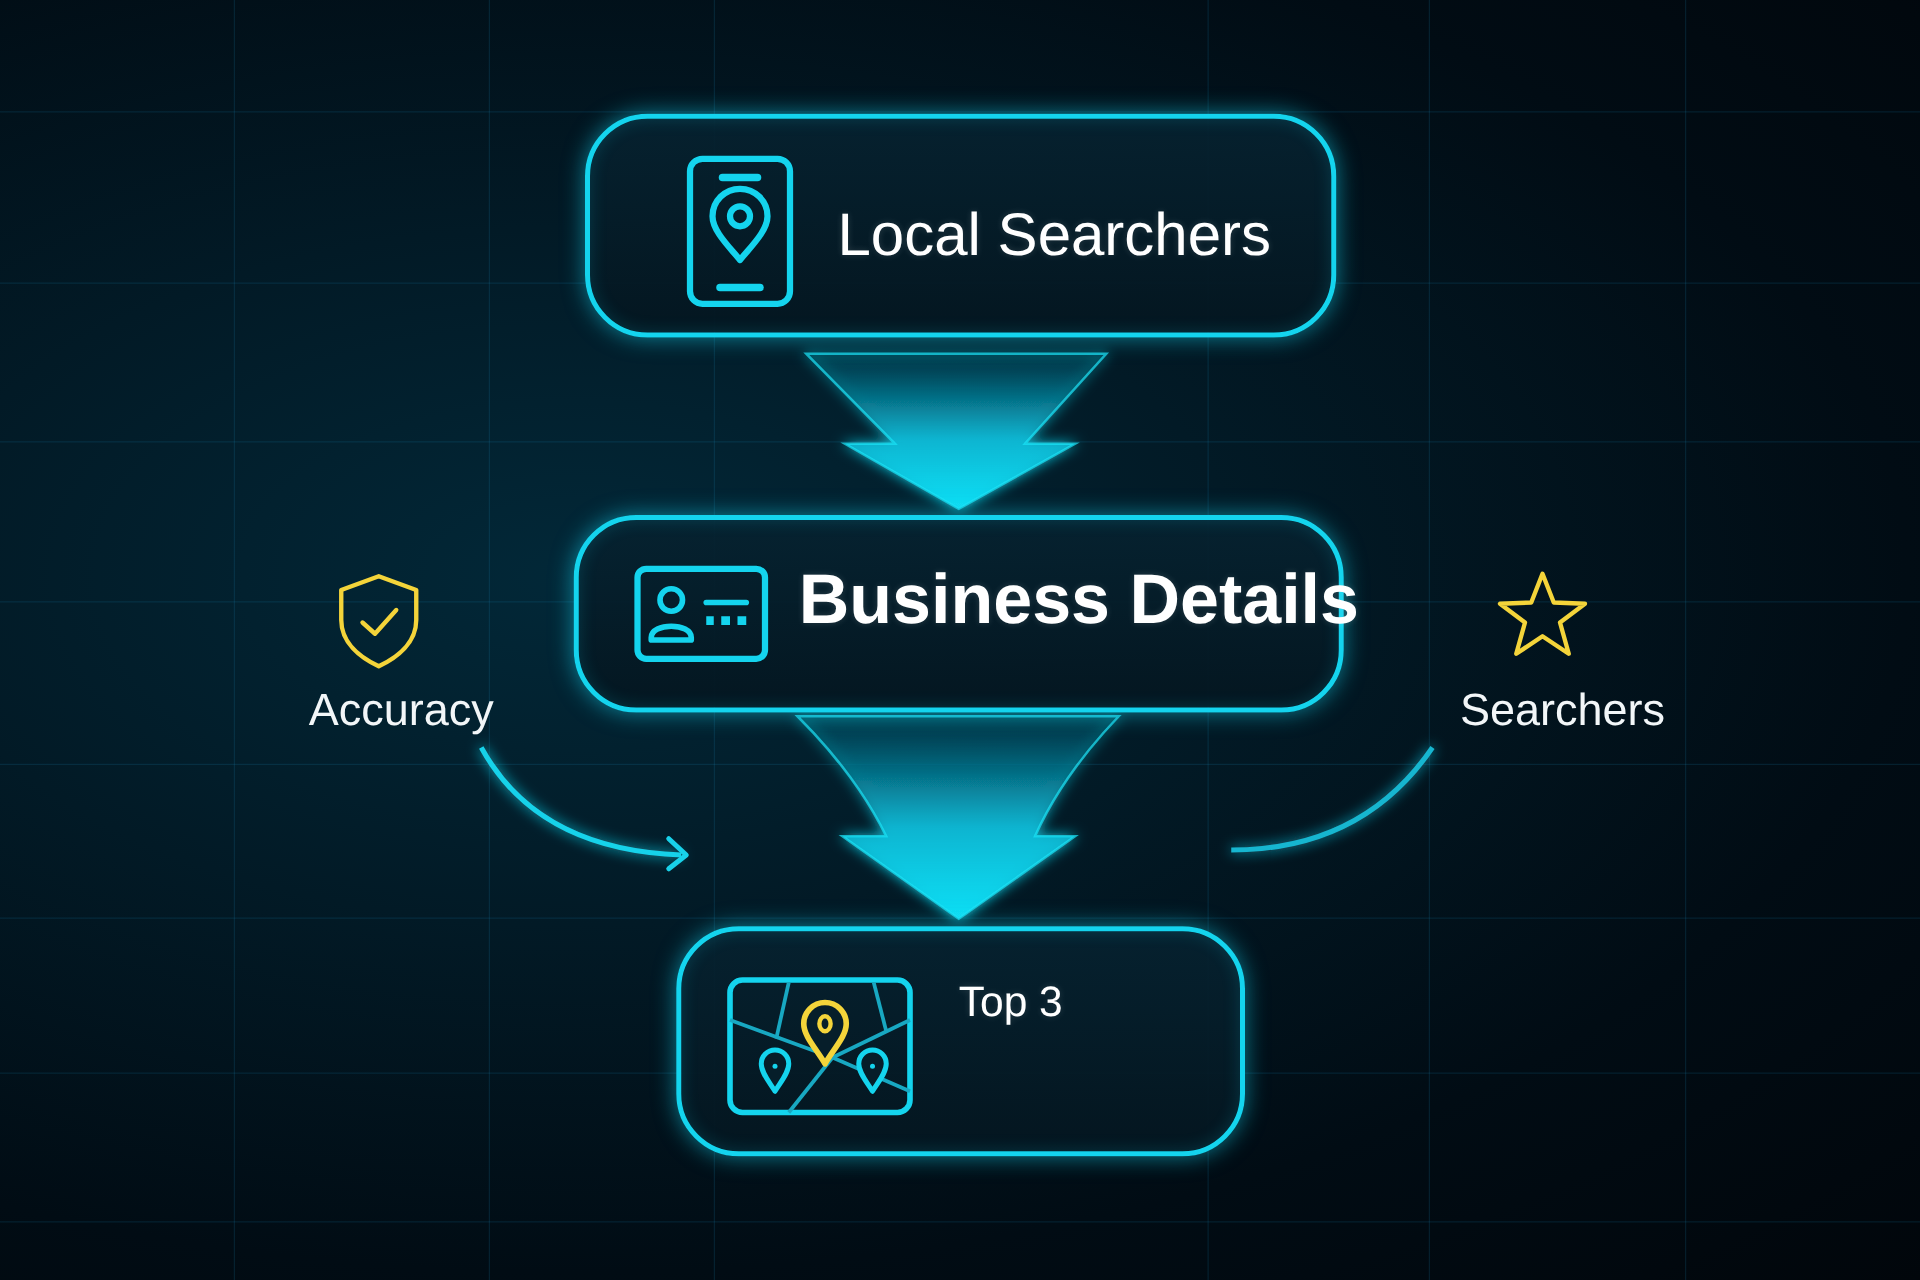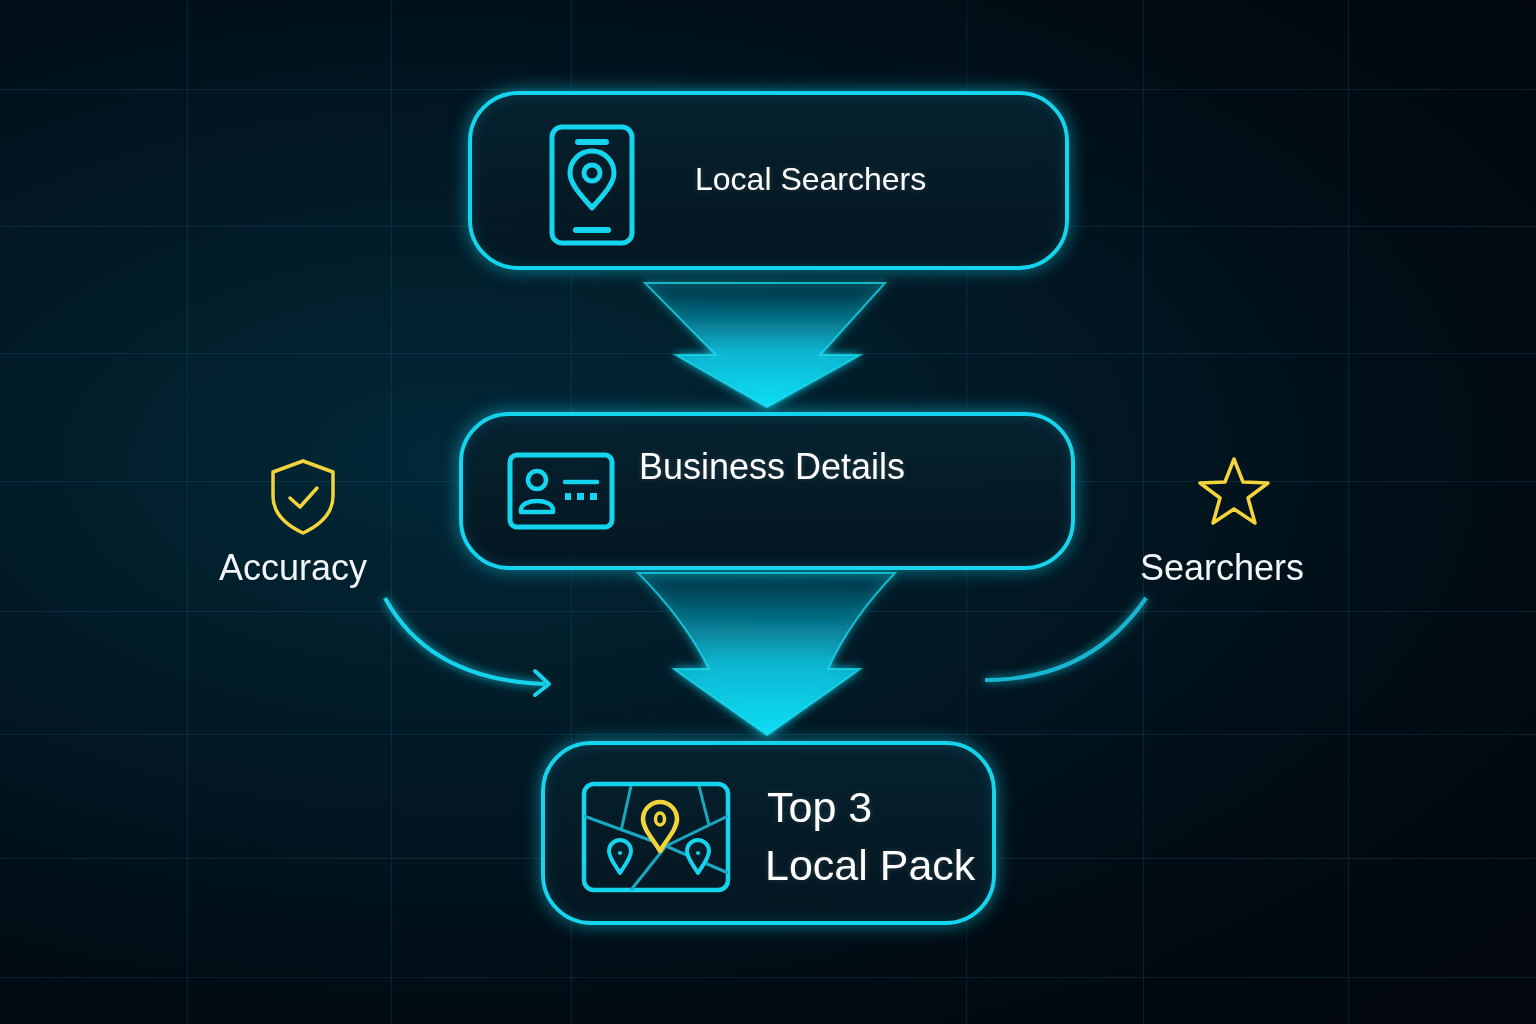--- a/index.html
+++ b/index.html
@@ -14,21 +14,21 @@
   .node {
     position:absolute; box-sizing:border-box;
     border:4px solid #14d4ee; border-radius:50px;
     background: linear-gradient(180deg, rgba(6,34,48,0.92), rgba(4,22,32,0.95));
     box-shadow: 0 0 18px rgba(20,212,238,0.55), inset 0 0 14px rgba(20,212,238,0.18);
   }
   .label {
     position:absolute; color:#ffffff; font-weight:500; white-space:nowrap;
     text-shadow: 0 0 6px rgba(255,255,255,0.15);
   }
-  .side-label { position:absolute; color:#f2f6f8; font-size:36px; white-space:nowrap; text-align:center; }
+  .side-label { position:absolute; color:#f2f6f8; font-size:36px; white-space:nowrap; text-align:center;margin-left:28px; }
   svg { position:absolute; overflow:visible; }
 </style>
 </head>
 <body>
 
 <div class="grid">
   <div class="gv" style="left:187px"></div>
   <div class="gv" style="left:391px"></div>
   <div class="gv" style="left:571px"></div>
   <div class="gv" style="left:966px"></div>
@@ -69,54 +69,53 @@
 </svg>
 
 <div class="node" style="left:468px;top:91px;width:601px;height:179px;">
   <svg style="left:76px;top:28px" width="92" height="124" viewBox="0 0 92 124">
     <rect x="4" y="4" width="80" height="116" rx="10" fill="none" stroke="#14d4ee" stroke-width="5"></rect>
     <line x1="30" y1="19" x2="58" y2="19" stroke="#14d4ee" stroke-width="6" stroke-linecap="round"></line>
     <line x1="28" y1="107" x2="60" y2="107" stroke="#14d4ee" stroke-width="6" stroke-linecap="round"></line>
     <path d="M44 85 C36 75 22 62 22 50 A22 22 0 0 1 66 50 C66 62 52 75 44 85 Z" fill="none" stroke="#14d4ee" stroke-width="5" stroke-linejoin="round"></path>
     <circle cx="44" cy="50" r="8" fill="none" stroke="#14d4ee" stroke-width="5"></circle>
   </svg>
-  <div class="label" style="left:198px;top:66px;font-size:32px;margin-left:25px;">Local Searchers</div>
+  <div class="label" style="left:198px;top:66px;font-size:48px;">Local Searchers</div>
 </div>
 
 <div class="node" style="left:459px;top:412px;width:616px;height:158px;">
   <svg style="left:44px;top:36px" width="110" height="80" viewBox="0 0 110 80">
     <rect x="3" y="3" width="102" height="72" rx="7" fill="none" stroke="#14d4ee" stroke-width="5"></rect>
     <circle cx="30" cy="28" r="9" fill="none" stroke="#14d4ee" stroke-width="4.5"></circle>
     <path d="M14 58 C14 46 46 46 46 58 L46 60 L14 60 Z" fill="none" stroke="#14d4ee" stroke-width="4.5" stroke-linejoin="round"></path>
     <line x1="58" y1="30" x2="90" y2="30" stroke="#14d4ee" stroke-width="4.5" stroke-linecap="round"></line>
     <rect x="58" y="41" width="6" height="7" fill="#14d4ee"></rect>
     <rect x="70" y="41" width="7" height="7" fill="#14d4ee"></rect>
     <rect x="83" y="41" width="7" height="7" fill="#14d4ee"></rect>
   </svg>
-  <div class="label" style="left:176px;top:30px;font-size:36px;">Business Details</div>
+  <div class="label" style="left:176px;top:30px;font-size:56px;font-weight:bold;">Business Details</div>
 </div>
 
 <div class="node" style="left:541px;top:741px;width:455px;height:184px;">
   <svg style="left:36px;top:36px" width="150" height="112" viewBox="0 0 150 112">
     <rect x="3" y="3" width="144" height="106" rx="10" fill="none" stroke="#14d4ee" stroke-width="4.5"></rect>
     <line x1="3" y1="35" x2="85" y2="65" stroke="#18a8c2" stroke-width="3"></line>
     <line x1="50" y1="5" x2="40" y2="50" stroke="#18a8c2" stroke-width="3"></line>
     <line x1="85" y1="65" x2="147" y2="92" stroke="#18a8c2" stroke-width="3"></line>
     <line x1="85" y1="65" x2="50" y2="109" stroke="#18a8c2" stroke-width="3"></line>
     <line x1="85" y1="65" x2="147" y2="35" stroke="#18a8c2" stroke-width="3"></line>
     <line x1="118" y1="5" x2="128" y2="44" stroke="#18a8c2" stroke-width="3"></line>
     <path d="M79 70 C72 58 62 48 62 38 A17 17 0 0 1 96 38 C96 48 86 58 79 70 Z" fill="#061e2a" stroke="#f4d43a" stroke-width="4.5" stroke-linejoin="round"></path>
     <ellipse cx="79" cy="38" rx="4.5" ry="6" fill="none" stroke="#f4d43a" stroke-width="3.5"></ellipse>
     <path d="M39 92 C34 84 28 77 28 70 A11 11 0 0 1 50 70 C50 77 44 84 39 92 Z" fill="#061e2a" stroke="#14d4ee" stroke-width="4" stroke-linejoin="round"></path>
     <circle cx="39" cy="72" r="2" fill="#14d4ee"></circle>
     <path d="M117 92 C112 84 106 77 106 70 A11 11 0 0 1 128 70 C128 77 122 84 117 92 Z" fill="#061e2a" stroke="#14d4ee" stroke-width="4" stroke-linejoin="round"></path>
     <circle cx="117" cy="72" r="2" fill="#14d4ee"></circle>
   </svg>
-  <div class="label" style="left:222px;top:38px;font-size:43px;">Top 3</div>
-  <div class="label" style="left:220px;top:96px;font-size:43px;">Local Pack</div>
+  <div class="label" style="left:222px;top:38px;font-size:34px;">Top 3</div>
 </div>
 
 <div>
   <svg style="left:270px;top:458px" width="66" height="78" viewBox="0 0 66 78">
     <path d="M33 3 L63 14 L63 38 C63 56 48 68 33 75 C18 68 3 56 3 38 L3 14 Z" fill="none" stroke="#f4d43a" stroke-width="3.5" stroke-linejoin="round"></path>
     <path d="M20 40 L30 49 L47 30" fill="none" stroke="#f4d43a" stroke-width="3.5" stroke-linecap="round" stroke-linejoin="round"></path>
   </svg>
   <div class="side-label" style="left:219px;top:547px;">Accuracy</div>
 </div>
 

